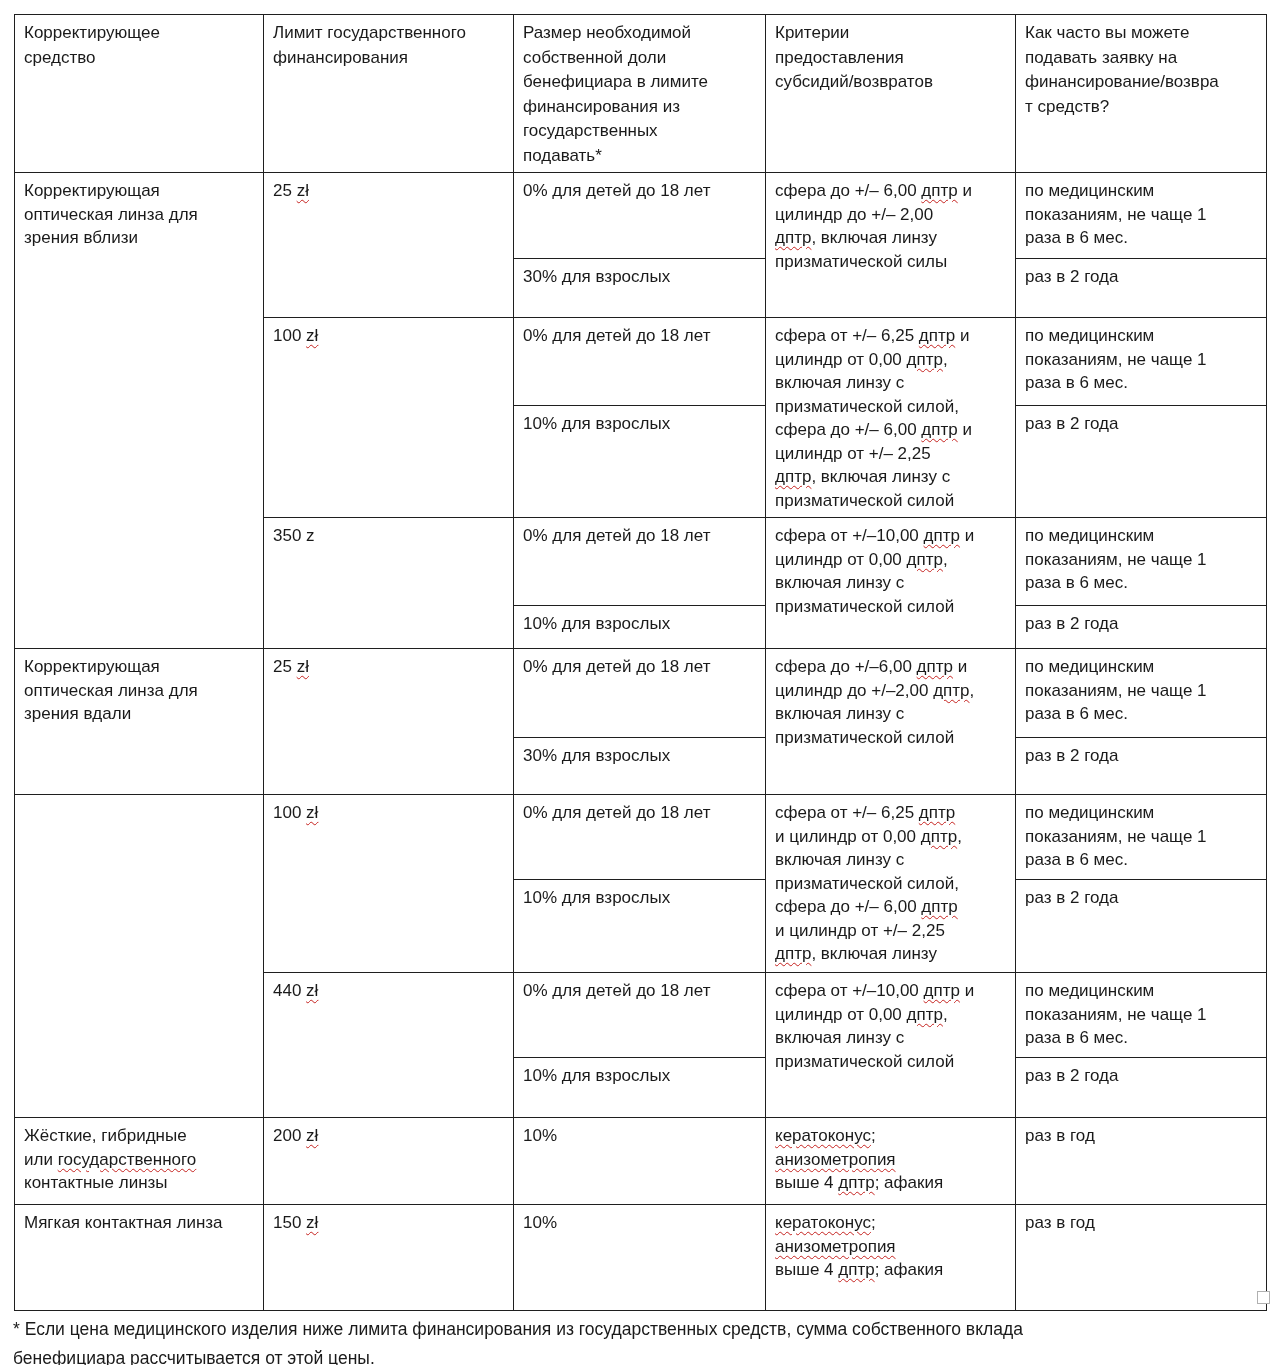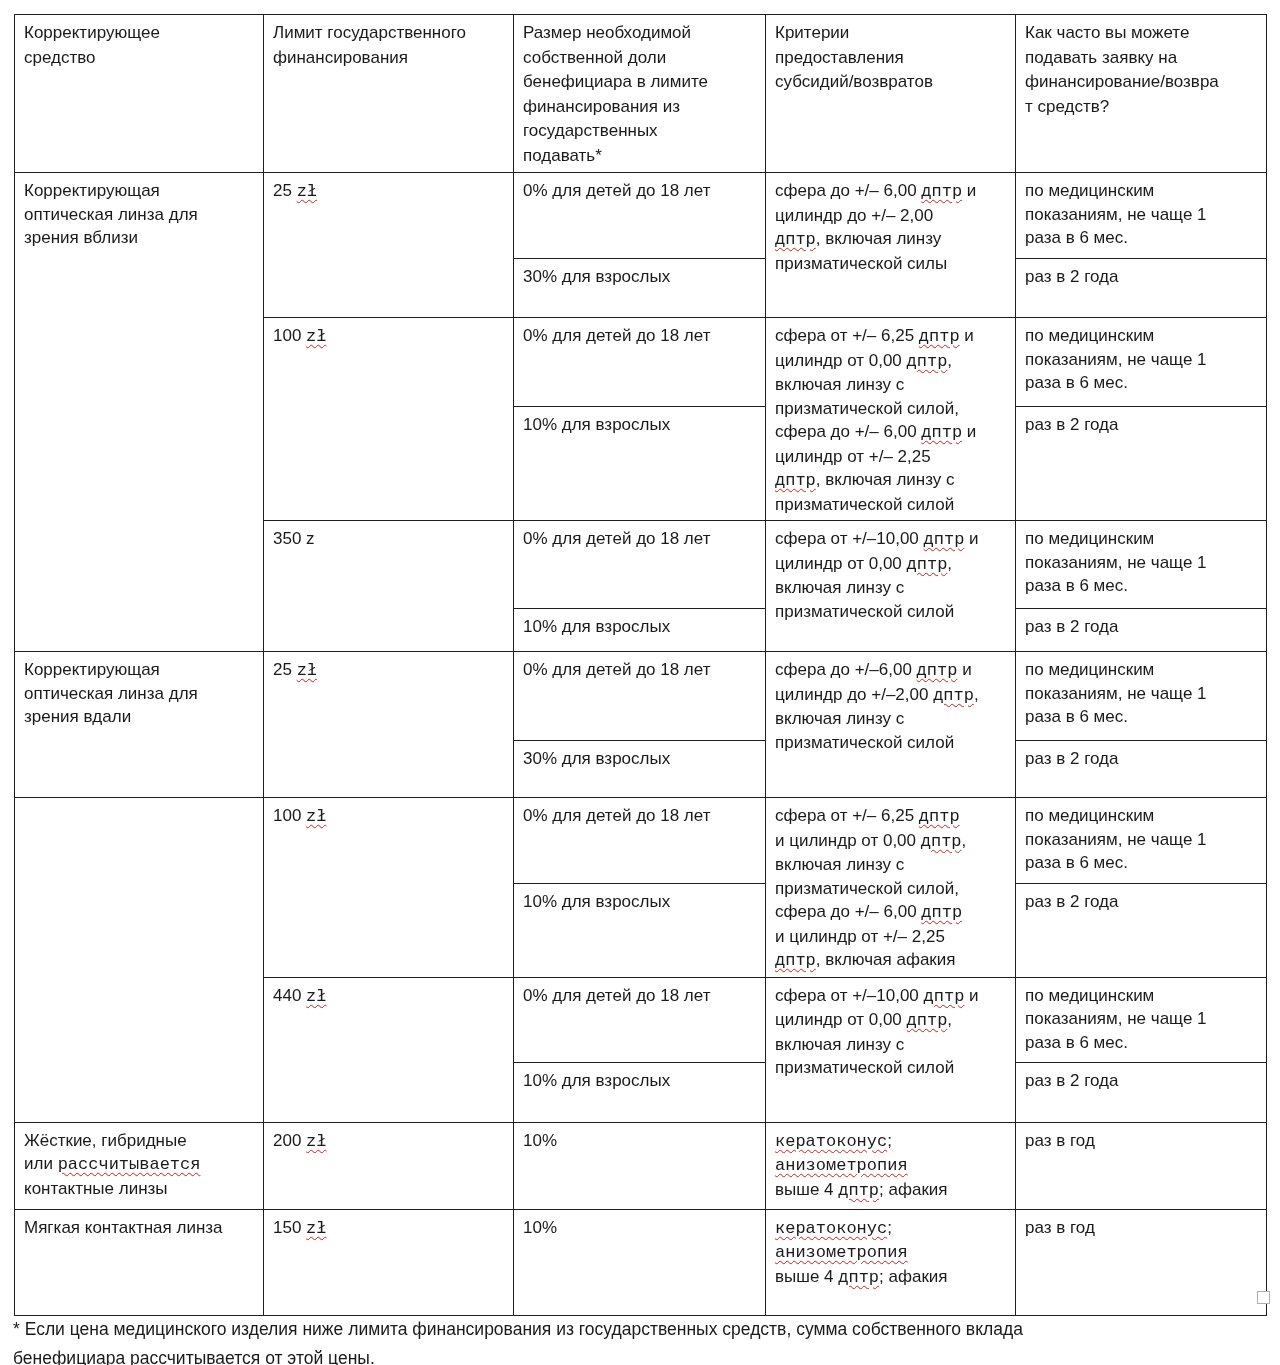--- a/index.html
+++ b/index.html
@@ -45,21 +45,20 @@
   .nbb  { border-bottom: none; }
   .nbt  { border-top: none; }
 
   
   .sq {
     text-decoration: underline;
     text-decoration-style: wavy;
     text-decoration-color: #c5221f;
     text-decoration-thickness: 1px;
     text-underline-offset: 3px;
-    font-family: Liberation Mono, monospace;
   }
 
   .footnote {
     position: absolute;
     left: 13px; top: 1315px;
     width: 1248px;
     font-size: 17.5px;
     line-height: 29px;
     white-space: pre-wrap;
   }
@@ -178,21 +177,21 @@
       <tr class="r9">
         <td class="nbt" rowspan="4"></td>
         <td class="vc bold" rowspan="2"><span>100 </span><span class="sq">zł</span></td>
         <td class="vc">0% для детей до 18 лет</td>
         <td rowspan="2"><span>сфера от +/– 6,25 </span><span class="sq">дптр</span><span>
 и цилиндр от 0,00 </span><span class="sq">дптр</span><span>,
 включая линзу с
 призматической силой,
 сфера до +/– 6,00 </span><span class="sq">дптр</span><span>
 и цилиндр от +/– 2,25
-</span><span class="sq">дптр</span><span>, включая афакия</span></td>
+</span><span class="sq">дптр</span><span>, включая линзу</span></td>
         <td>по медицинским
 показаниям, не чаще 1
 раза в 6 мес.</td>
       </tr>
       <tr class="r10">
         <td class="vc">10% для взрослых</td>
         <td>раз в 2 года</td>
       </tr>
       <tr class="r11">
         <td class="vc bold" rowspan="2"><span>440 </span><span class="sq">zł</span></td>
@@ -205,21 +204,21 @@
 показаниям, не чаще 1
 раза в 6 мес.</td>
       </tr>
       <tr class="r12">
         <td class="vc">10% для взрослых</td>
         <td>раз в 2 года</td>
       </tr>
 
       <tr class="r13">
         <td><span>Жёсткие, гибридные
-или </span><span class="sq">рассчитывается</span><span>
+или </span><span class="sq">государственного</span><span>
 контактные линзы</span></td>
         <td class="vc bold"><span>200 </span><span class="sq">zł</span></td>
         <td>10%</td>
         <td><span class="sq">кератоконус</span><span>;
 </span><span class="sq">анизометропия</span><span>
 выше 4 </span><span class="sq">дптр</span><span>; афакия</span></td>
         <td>раз в год</td>
       </tr>
 
       <tr class="r14">

